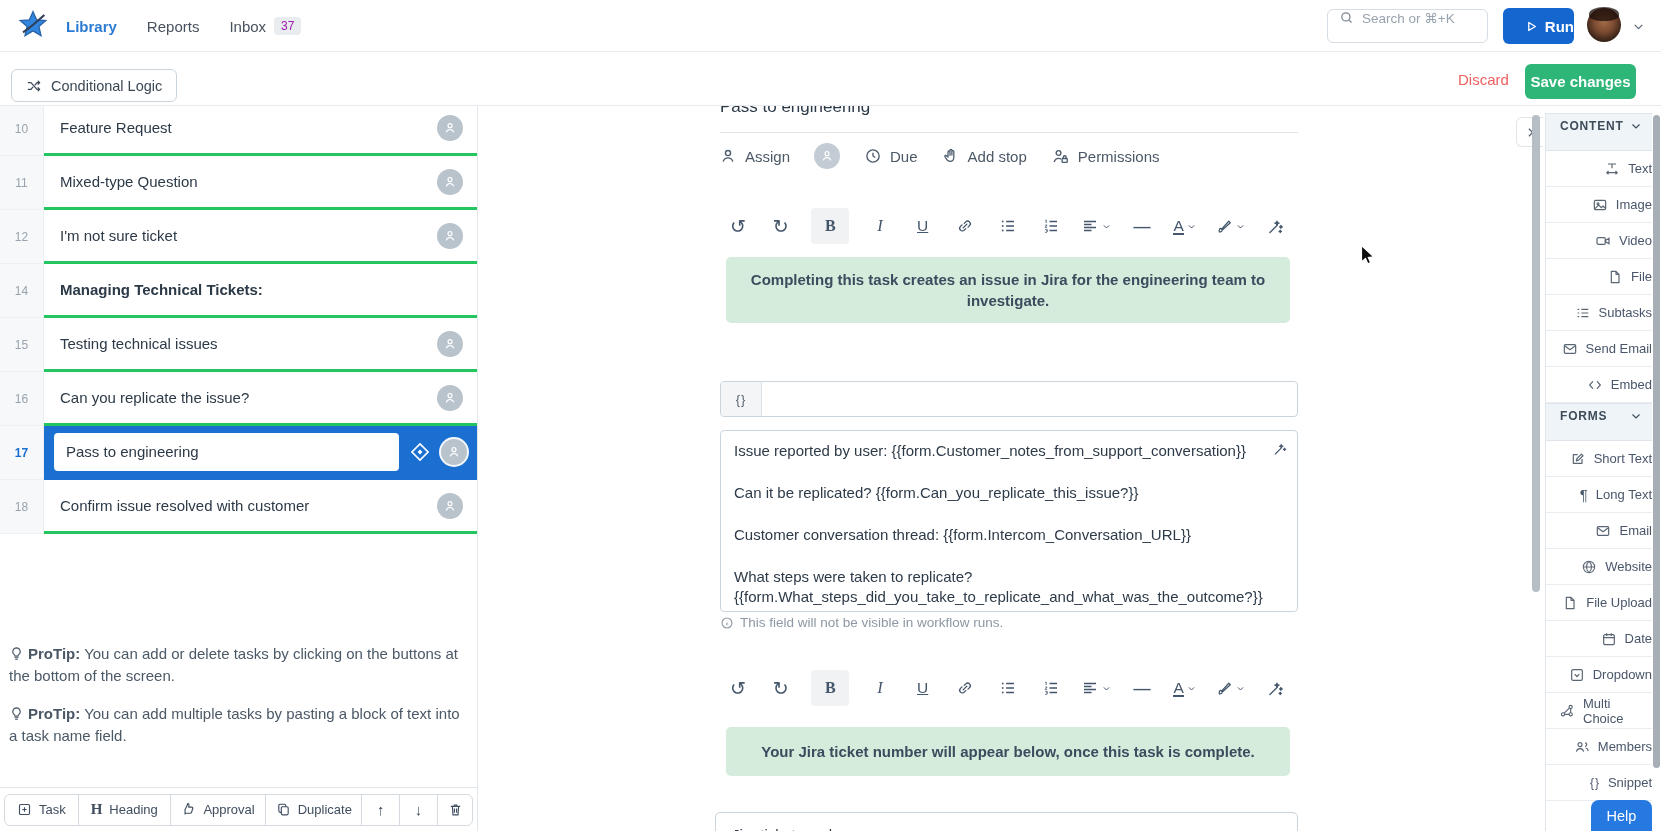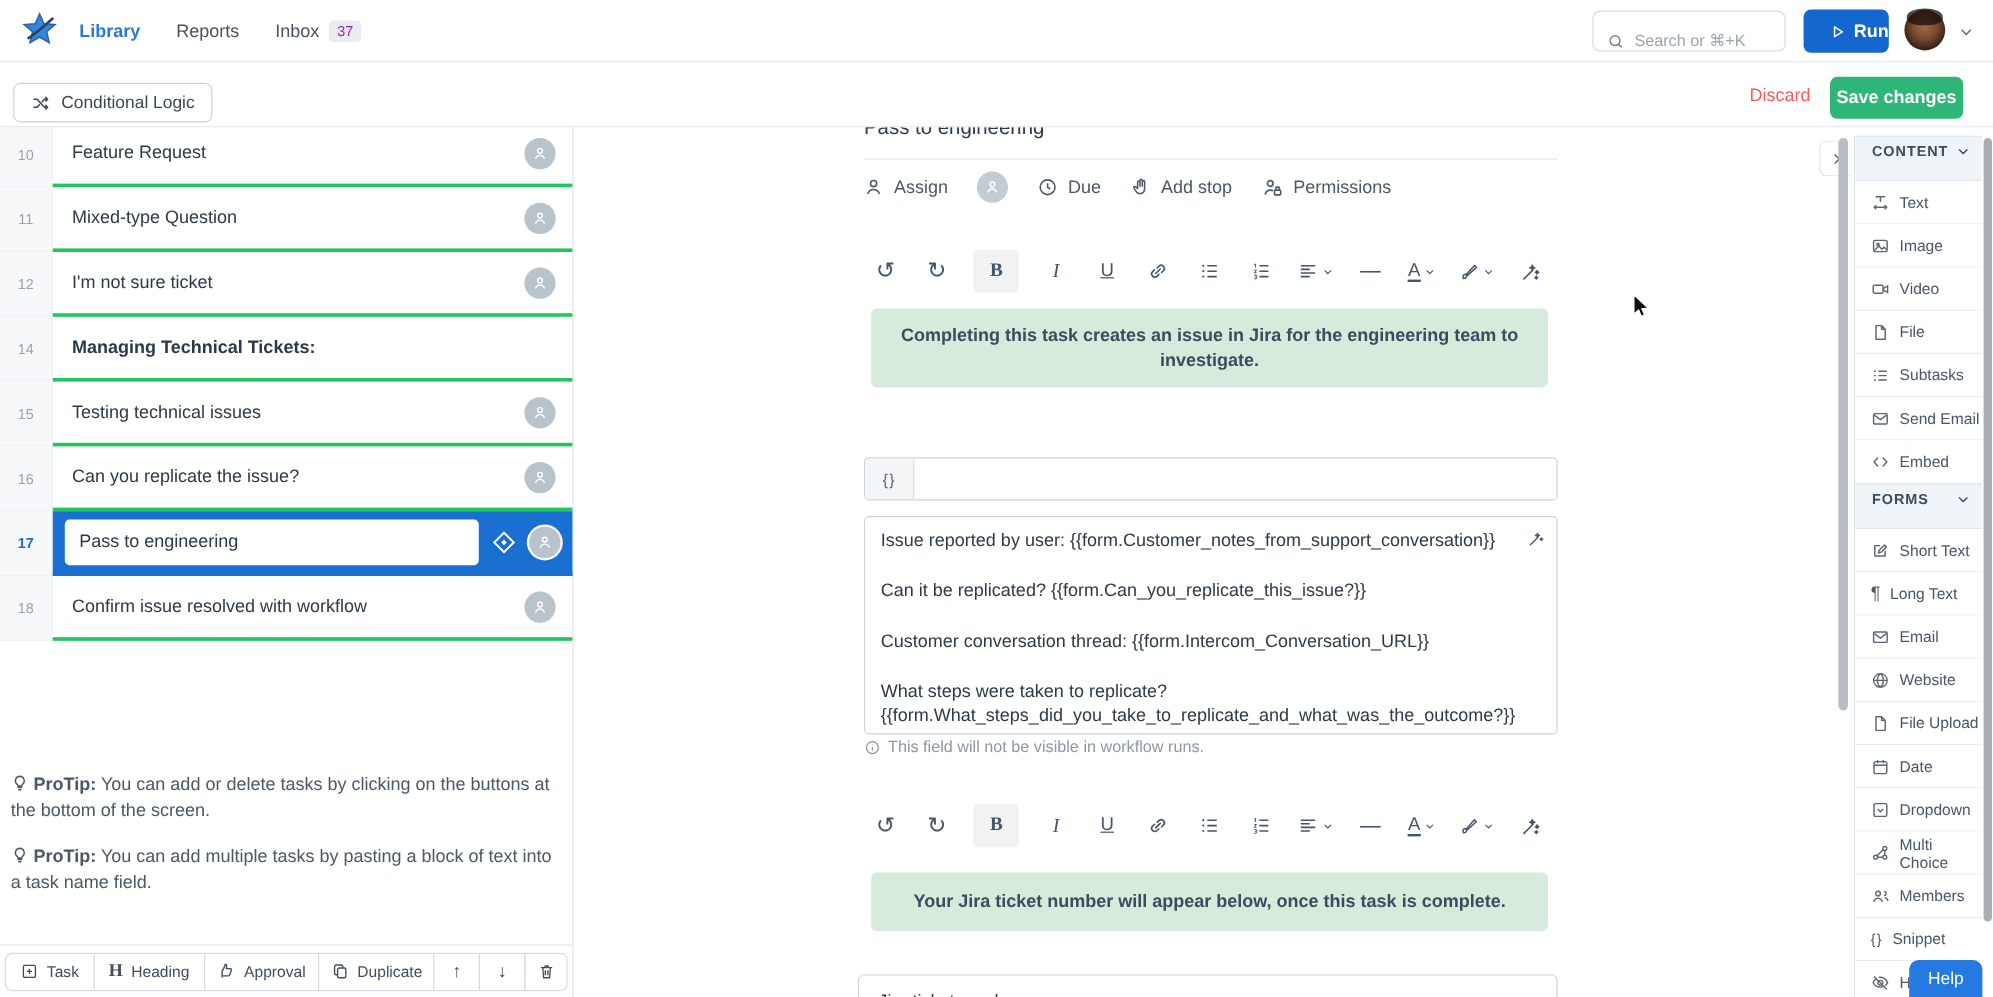--- a/index.html
+++ b/index.html
@@ -11,21 +11,21 @@
 
   
   .topnav { position:absolute; left:0; top:0; width:1661px; height:52px; background:#fff;
     border-bottom:1px solid #e7ebef; z-index:6; }
   .logo { position:absolute; left:17px; top:9px; width:32px; height:32px; }
   .navlinks { position:absolute; left:66px; top:0; height:52px; display:flex; align-items:center; gap:30px; }
   .navlink { font-size:15px; color:#47525e; display:flex; align-items:center; gap:8px; cursor:pointer; }
   .navlink.active { color:#2b7bd3; font-weight:bold; }
   .badge { background:#e9edf0; color:#a21caf; font-size:12px; border-radius:4px; padding:2px 7px;text-align:center; }
   .searchbox { position:absolute; left:1327px; top:9px; width:161px; height:34px; border:1px solid #d6dce3;
-    border-radius:6px; display:flex; align-items:flex-end; gap:8px; padding:0 11px; color:#98a3af; font-size:13.5px; }
+    border-radius:6px; display:flex; align-items:flex-start; gap:8px; padding:0 11px; color:#98a3af; font-size:13.5px; }
   .runbtn { position:absolute; left:1503px; top:8px; width:71px; height:36px; background:#1467cf; border-radius:6px;
     color:#fff; font-size:15px; font-weight:bold; display:flex; align-items:center; justify-content:flex-end; gap:7px; cursor:pointer; }
   .avatar-photo { position:absolute; left:1587px; top:8px; width:34px; height:34px; border-radius:50%;
     background:radial-gradient(circle at 50% 42%, #a06a45 0%, #7c4b30 38%, #3a2418 70%, #241710 100%); }
   .avatar-photo:after { content:""; position:absolute; left:2px; top:-1px; width:30px; height:14px; border-radius:50% 50% 40% 40%; background:rgba(25,14,10,.75); }
   .nav-chev { position:absolute; left:1632px; top:20px; }
 
   
   .actionbar { position:absolute; left:0; top:56px; width:1661px; height:50px; background:#fff;
     border-bottom:1px solid #e7ebef; z-index:5; }
@@ -104,21 +104,21 @@
     border-radius:4px; z-index:8; }
 
   
   .rightpanel { position:absolute; left:1545px; top:113px; width:107px; height:718px; background:#fff;
     border-left:1px solid #dfe5ea; z-index:7; overflow:hidden; }
   .pheader { height:38px; background:#eef4f8; border-top:1px solid #dfe5ea; border-bottom:1px solid #dfe5ea;
     display:flex; align-items:center; padding:0 10px 12px 14px; font-size:12px; font-weight:bold; color:#3e4b59;
     letter-spacing:.8px; cursor:pointer; }
   .pheader .chev { margin-left:auto; }
   .pitem { height:36px; border-bottom:1px solid #e9edf1; display:flex; align-items:center; gap:8px;
-    padding-left:13px; font-size:13px; color:#49566a; cursor:pointer; background:#fff; }
+    padding-left:13px; font-size:13px; color:#49566a; cursor:pointer; background:#fff;justify-content:flex-end; }
   .collapse-tab { position:absolute; left:1516px; top:117px; width:27px; height:30px; background:#fff;
     border:1px solid #dfe5ea; border-right:none; border-radius:6px 0 0 6px; display:flex; align-items:center;
     justify-content:center; color:#5a6673; z-index:7; cursor:pointer; }
   .side-sb { position:absolute; left:1653px; top:115px; width:7px; height:653px; background:#a7aeb6;
     border-radius:4px; z-index:9; }
   .helpbtn { position:absolute; left:1591px; top:800px; width:61px; height:42px; background:#2779e2;
     border-radius:8px 8px 0 0; color:#fff; font-size:14.5px; display:flex; justify-content:center;
     padding-top:8px; z-index:40; cursor:pointer; }
   .cursor { position:absolute; left:1357px; top:244px; z-index:50; }
 </style>
@@ -274,21 +274,21 @@
             <circle cx="12" cy="8" r="3.4"></circle>
             <path d="M5.5 19.5c1.2-3.4 4-5 6.5-5s5.3 1.6 6.5 5"></path>
           </svg>
         </span>
     </div>
   </div>
 
   <div class="trow">
     <div class="tnum">18</div>
     <div class="tbody">
-        <span>Confirm issue resolved with workflow</span>
+        <span>Confirm issue resolved with customer</span>
       <span class="row-avatar">
           <svg width="14" height="14" viewBox="0 0 24 24" fill="none" stroke="#fff" stroke-width="2">
             <circle cx="12" cy="8" r="3.4"></circle>
             <path d="M5.5 19.5c1.2-3.4 4-5 6.5-5s5.3 1.6 6.5 5"></path>
           </svg>
         </span>
     </div>
   </div>
 
   <div class="protips">

